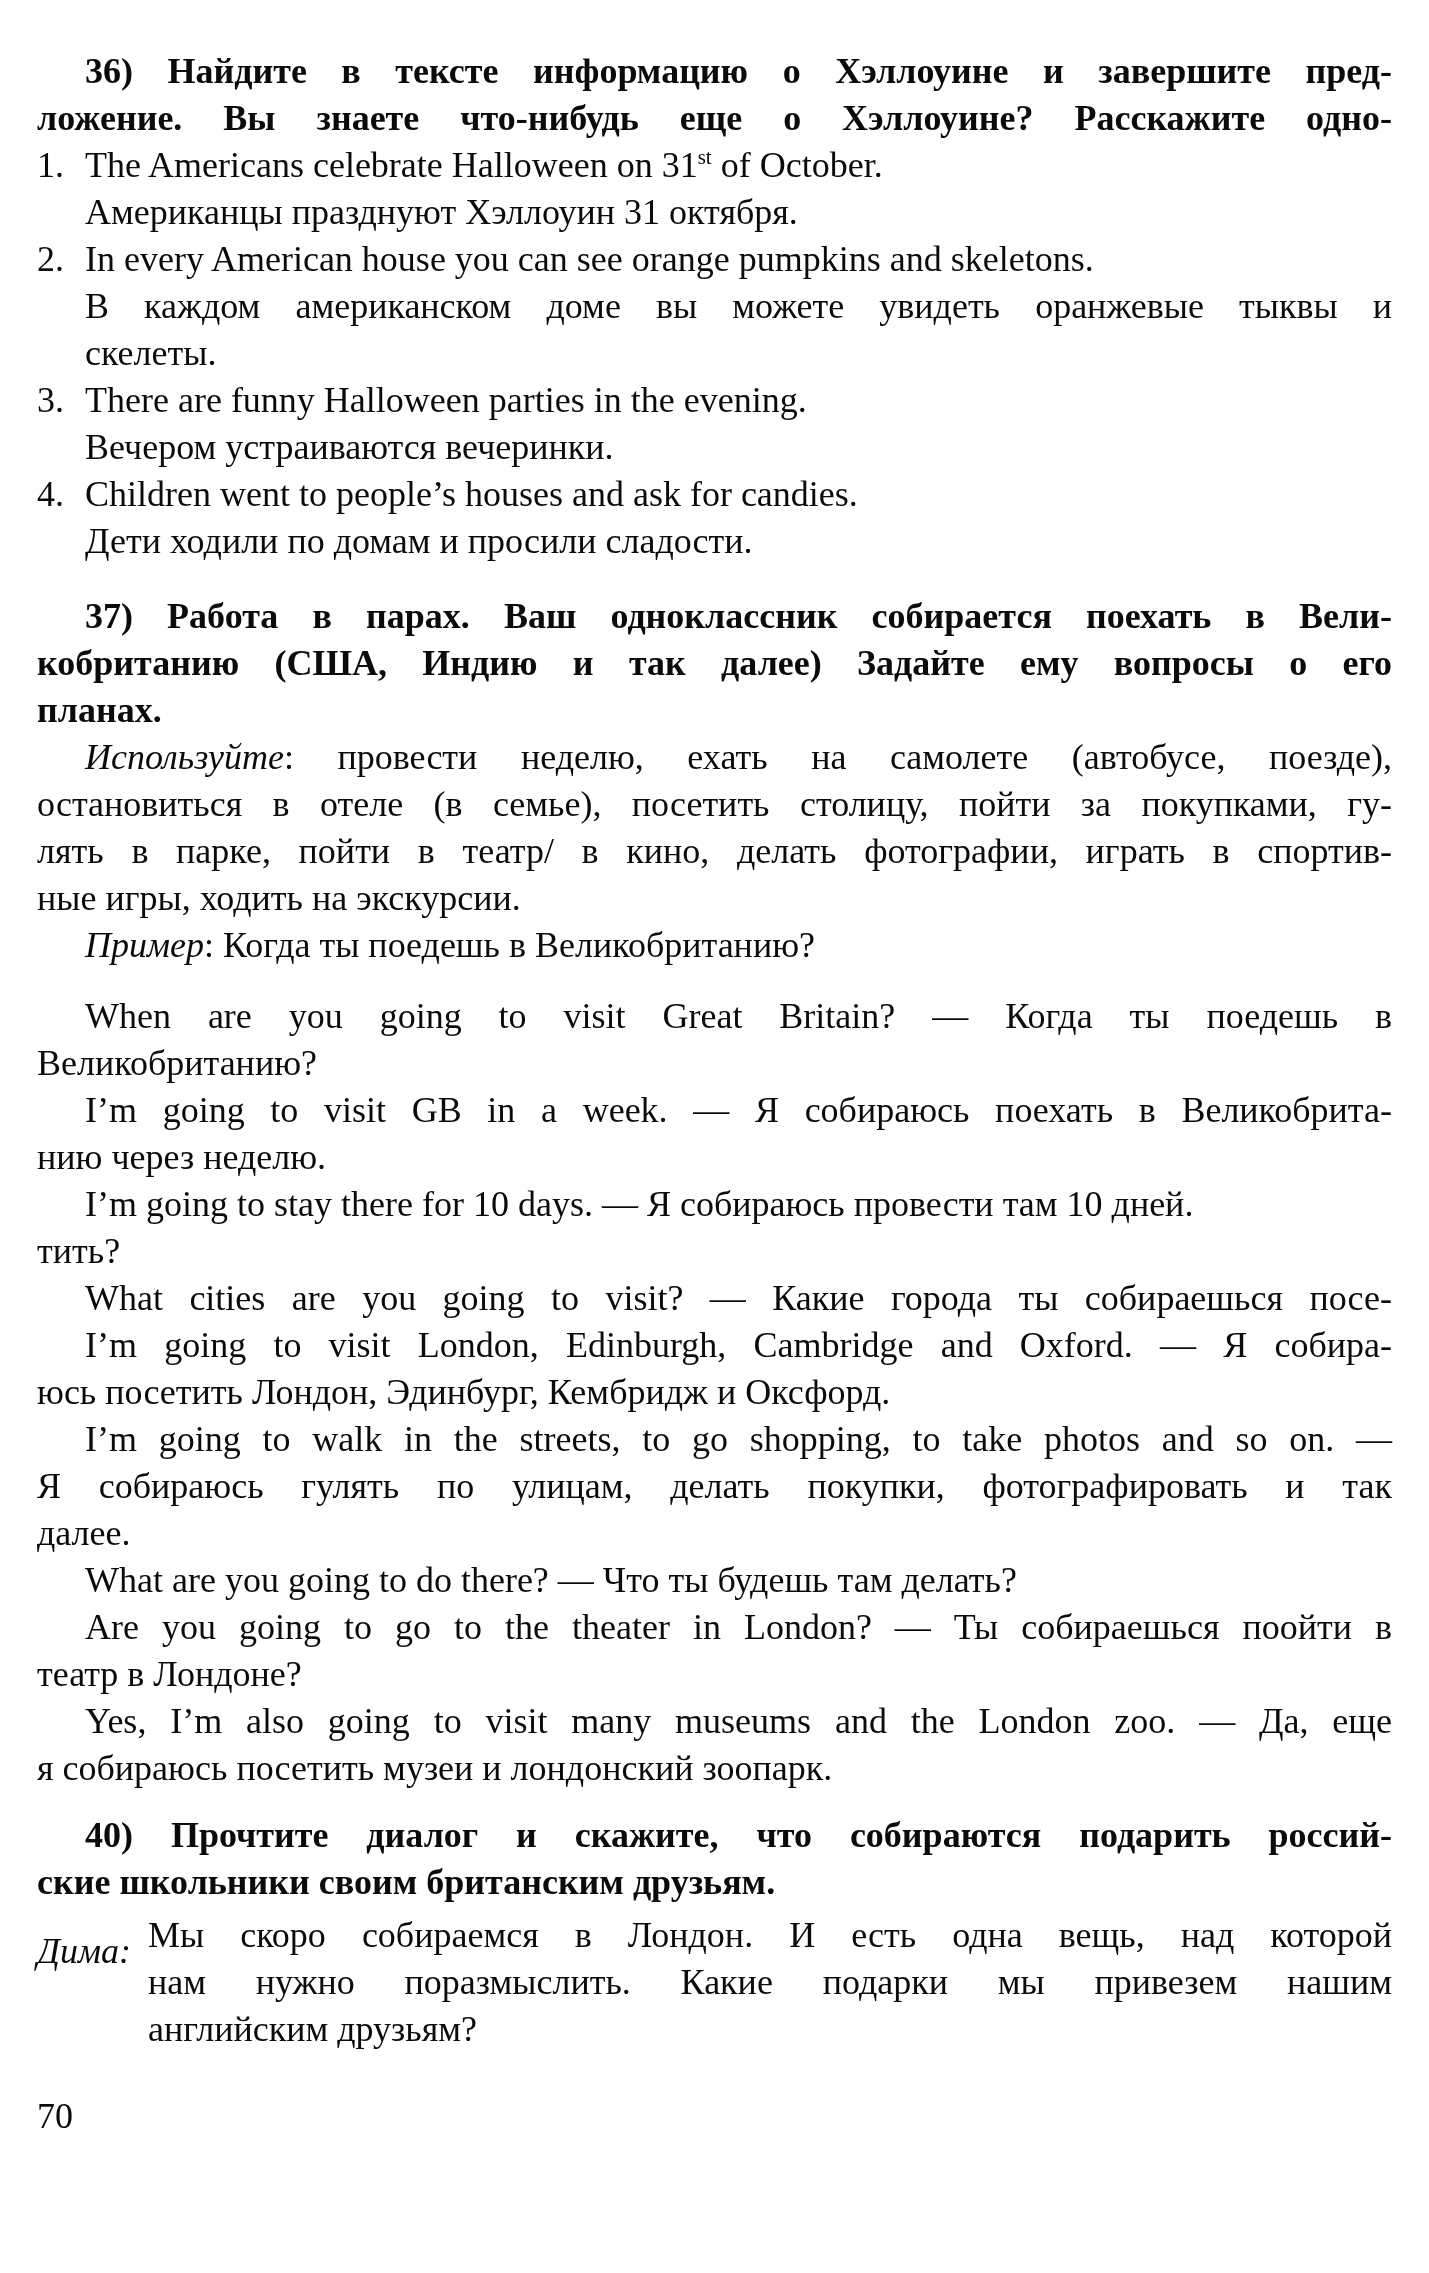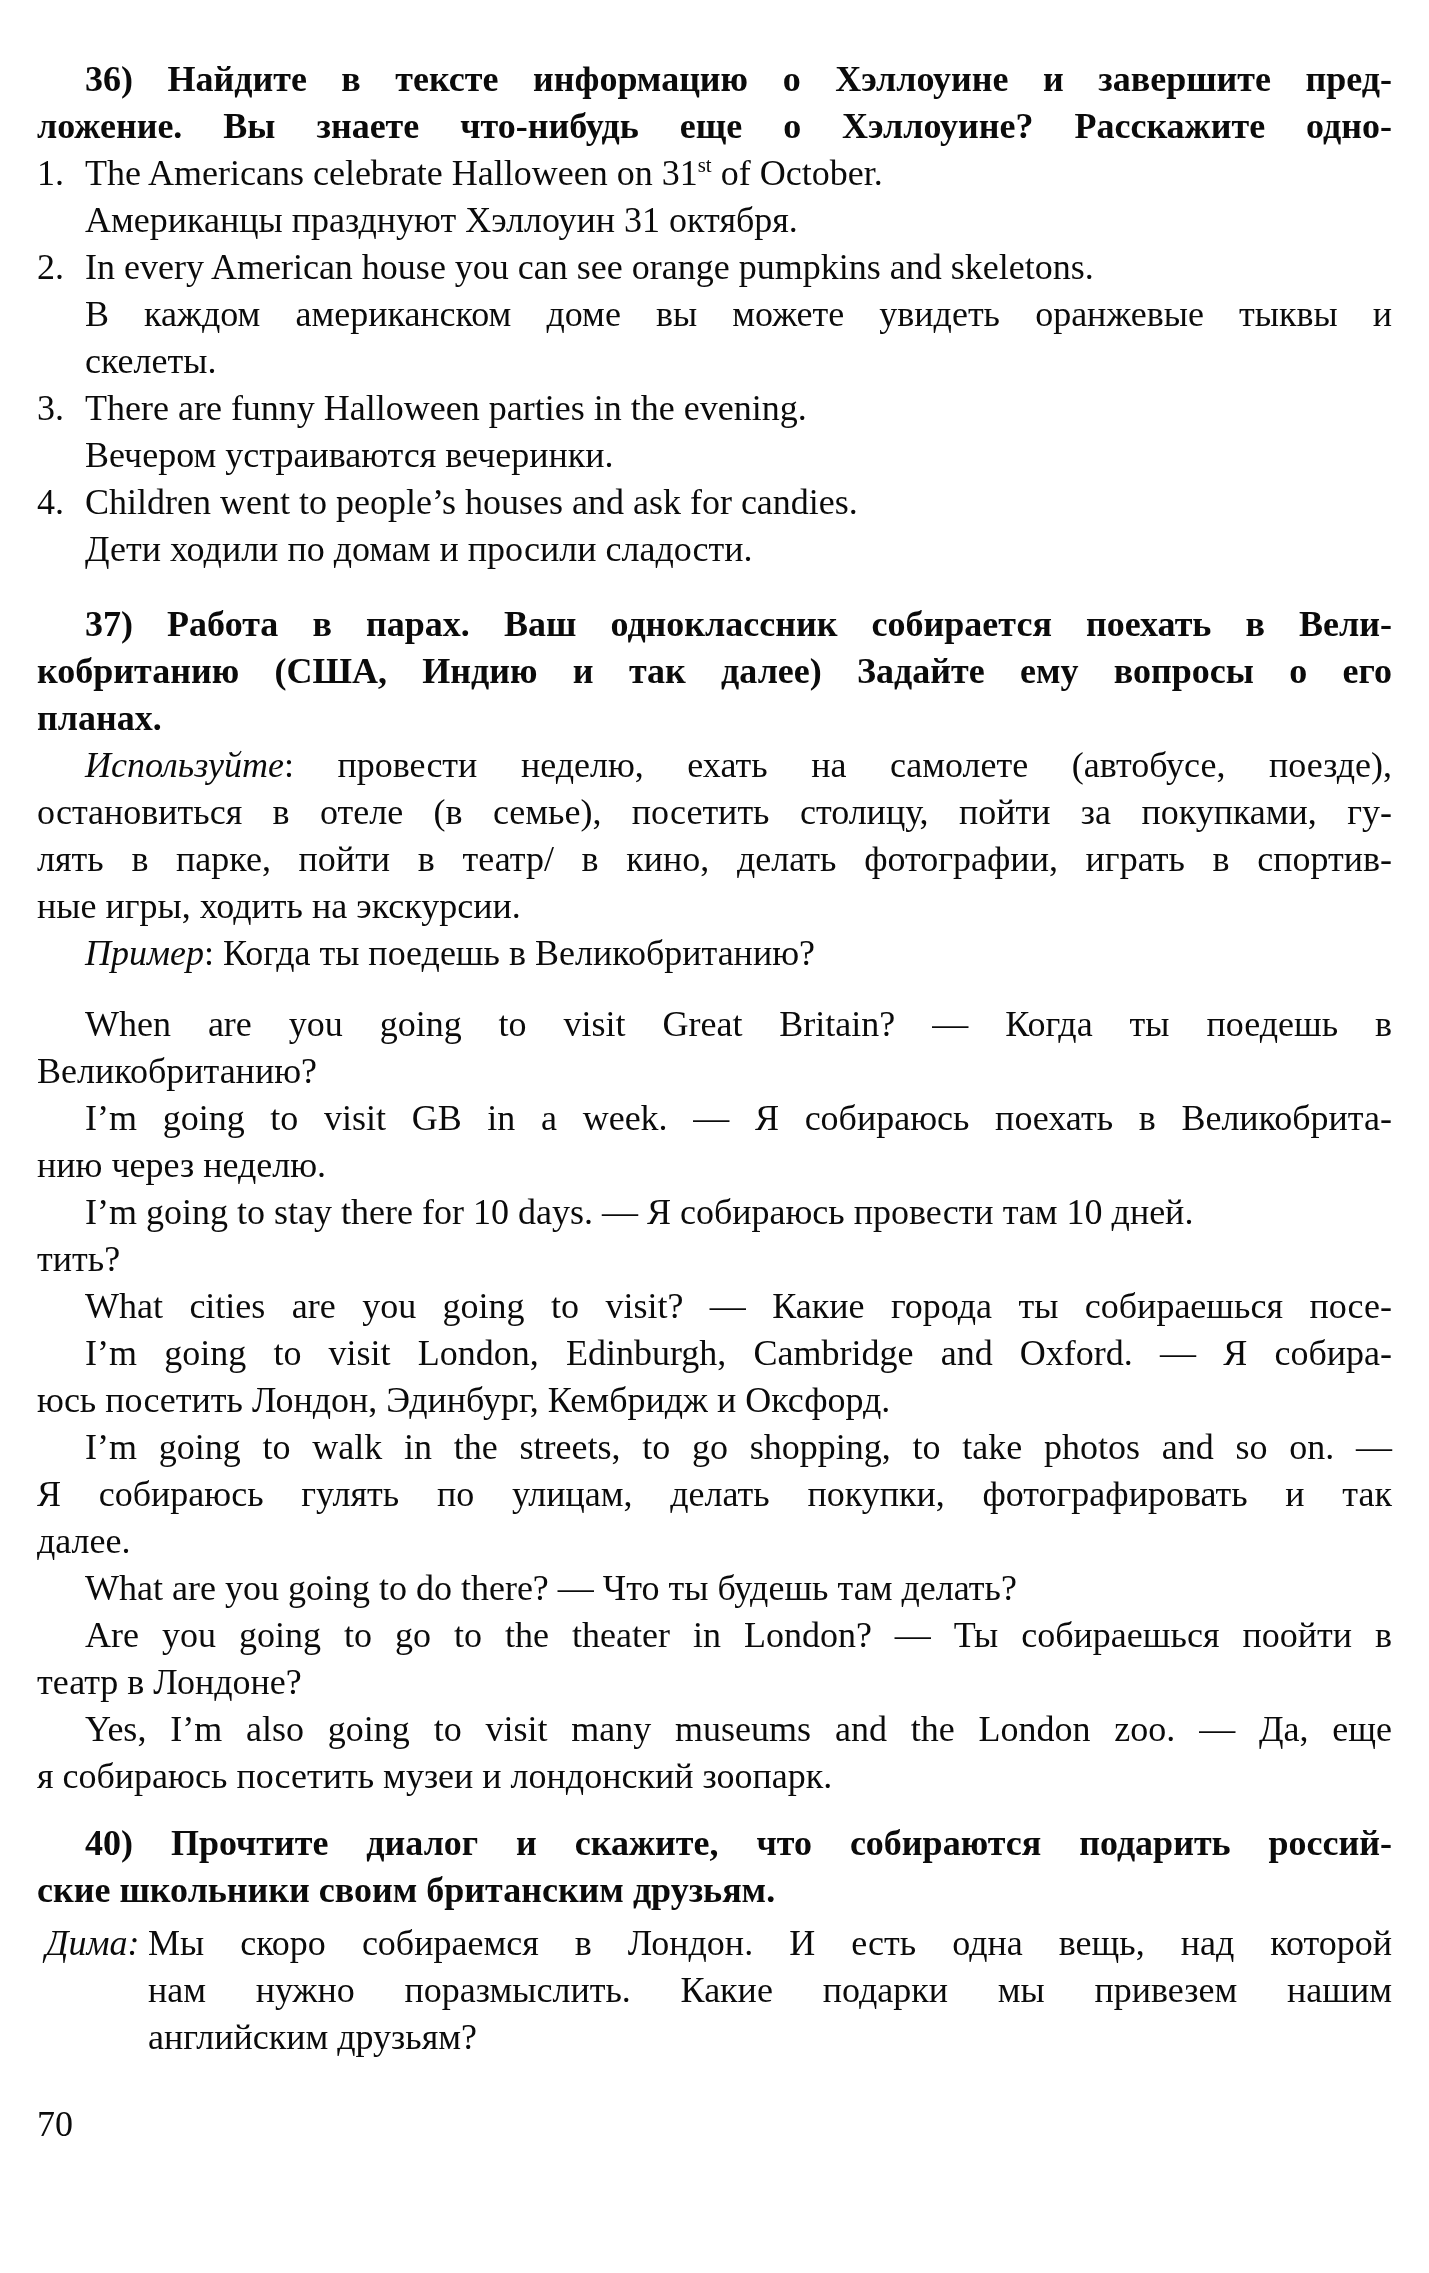--- a/index.html
+++ b/index.html
@@ -38,36 +38,35 @@
   .item {
     position: relative;
     padding-left: 48px;
   }
   .item .num {
     position: absolute;
     left: 0;
     top: 0;
     width: 48px;
   }
-  .sec36 { margin-top: 14px; }
+  .sec36 { margin-top: 6px; }
   .sec37 { margin-top: 28px; }
   .use-block { margin-top: 0; }
   .qa-block { margin-top: 24px; }
   .sec40 { margin-top: 20px; }
   .dialog {
     position: relative;
     padding-left: 111px;
     margin-top: 6px;
   }
   .dialog .speaker {
     position: absolute;
     left: 0;
-    top: 0;
+    top: 16px;
     width: 111px;
-    text-align: center;
   }
   .page-num {
     margin-top: 40px;
   }
 </style>
 </head>
 <body>
 
 <div class="page">
 

